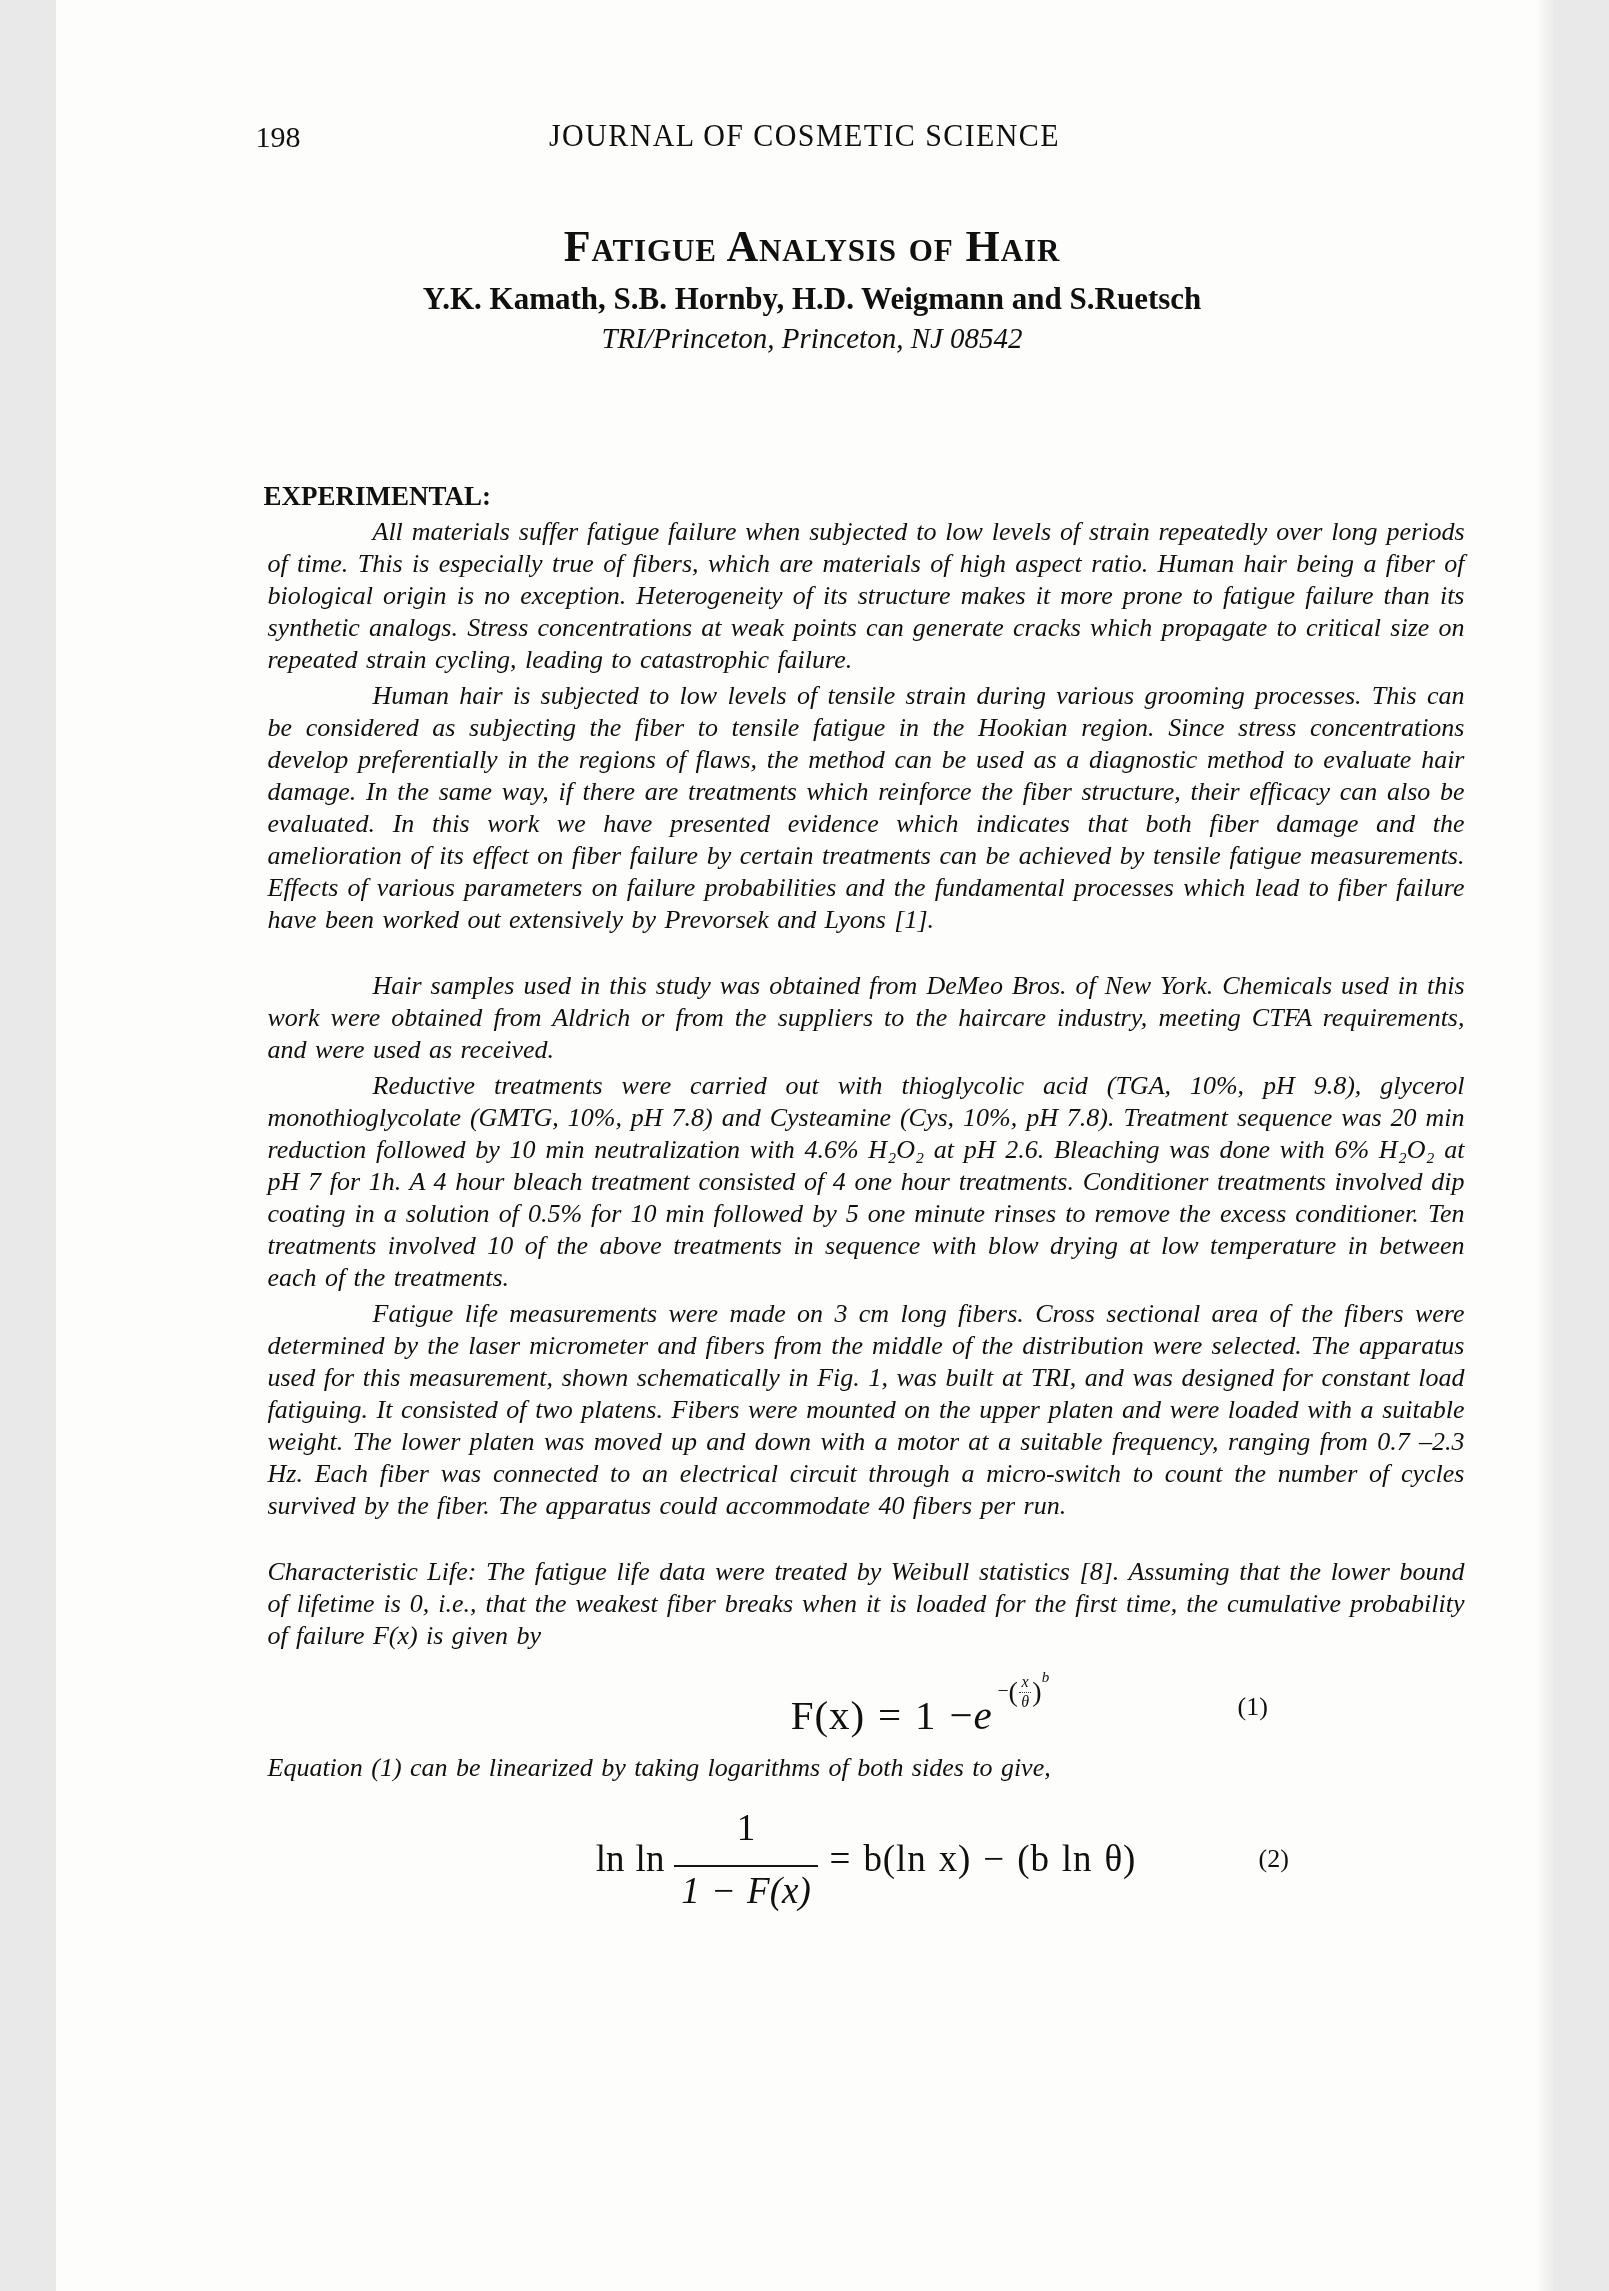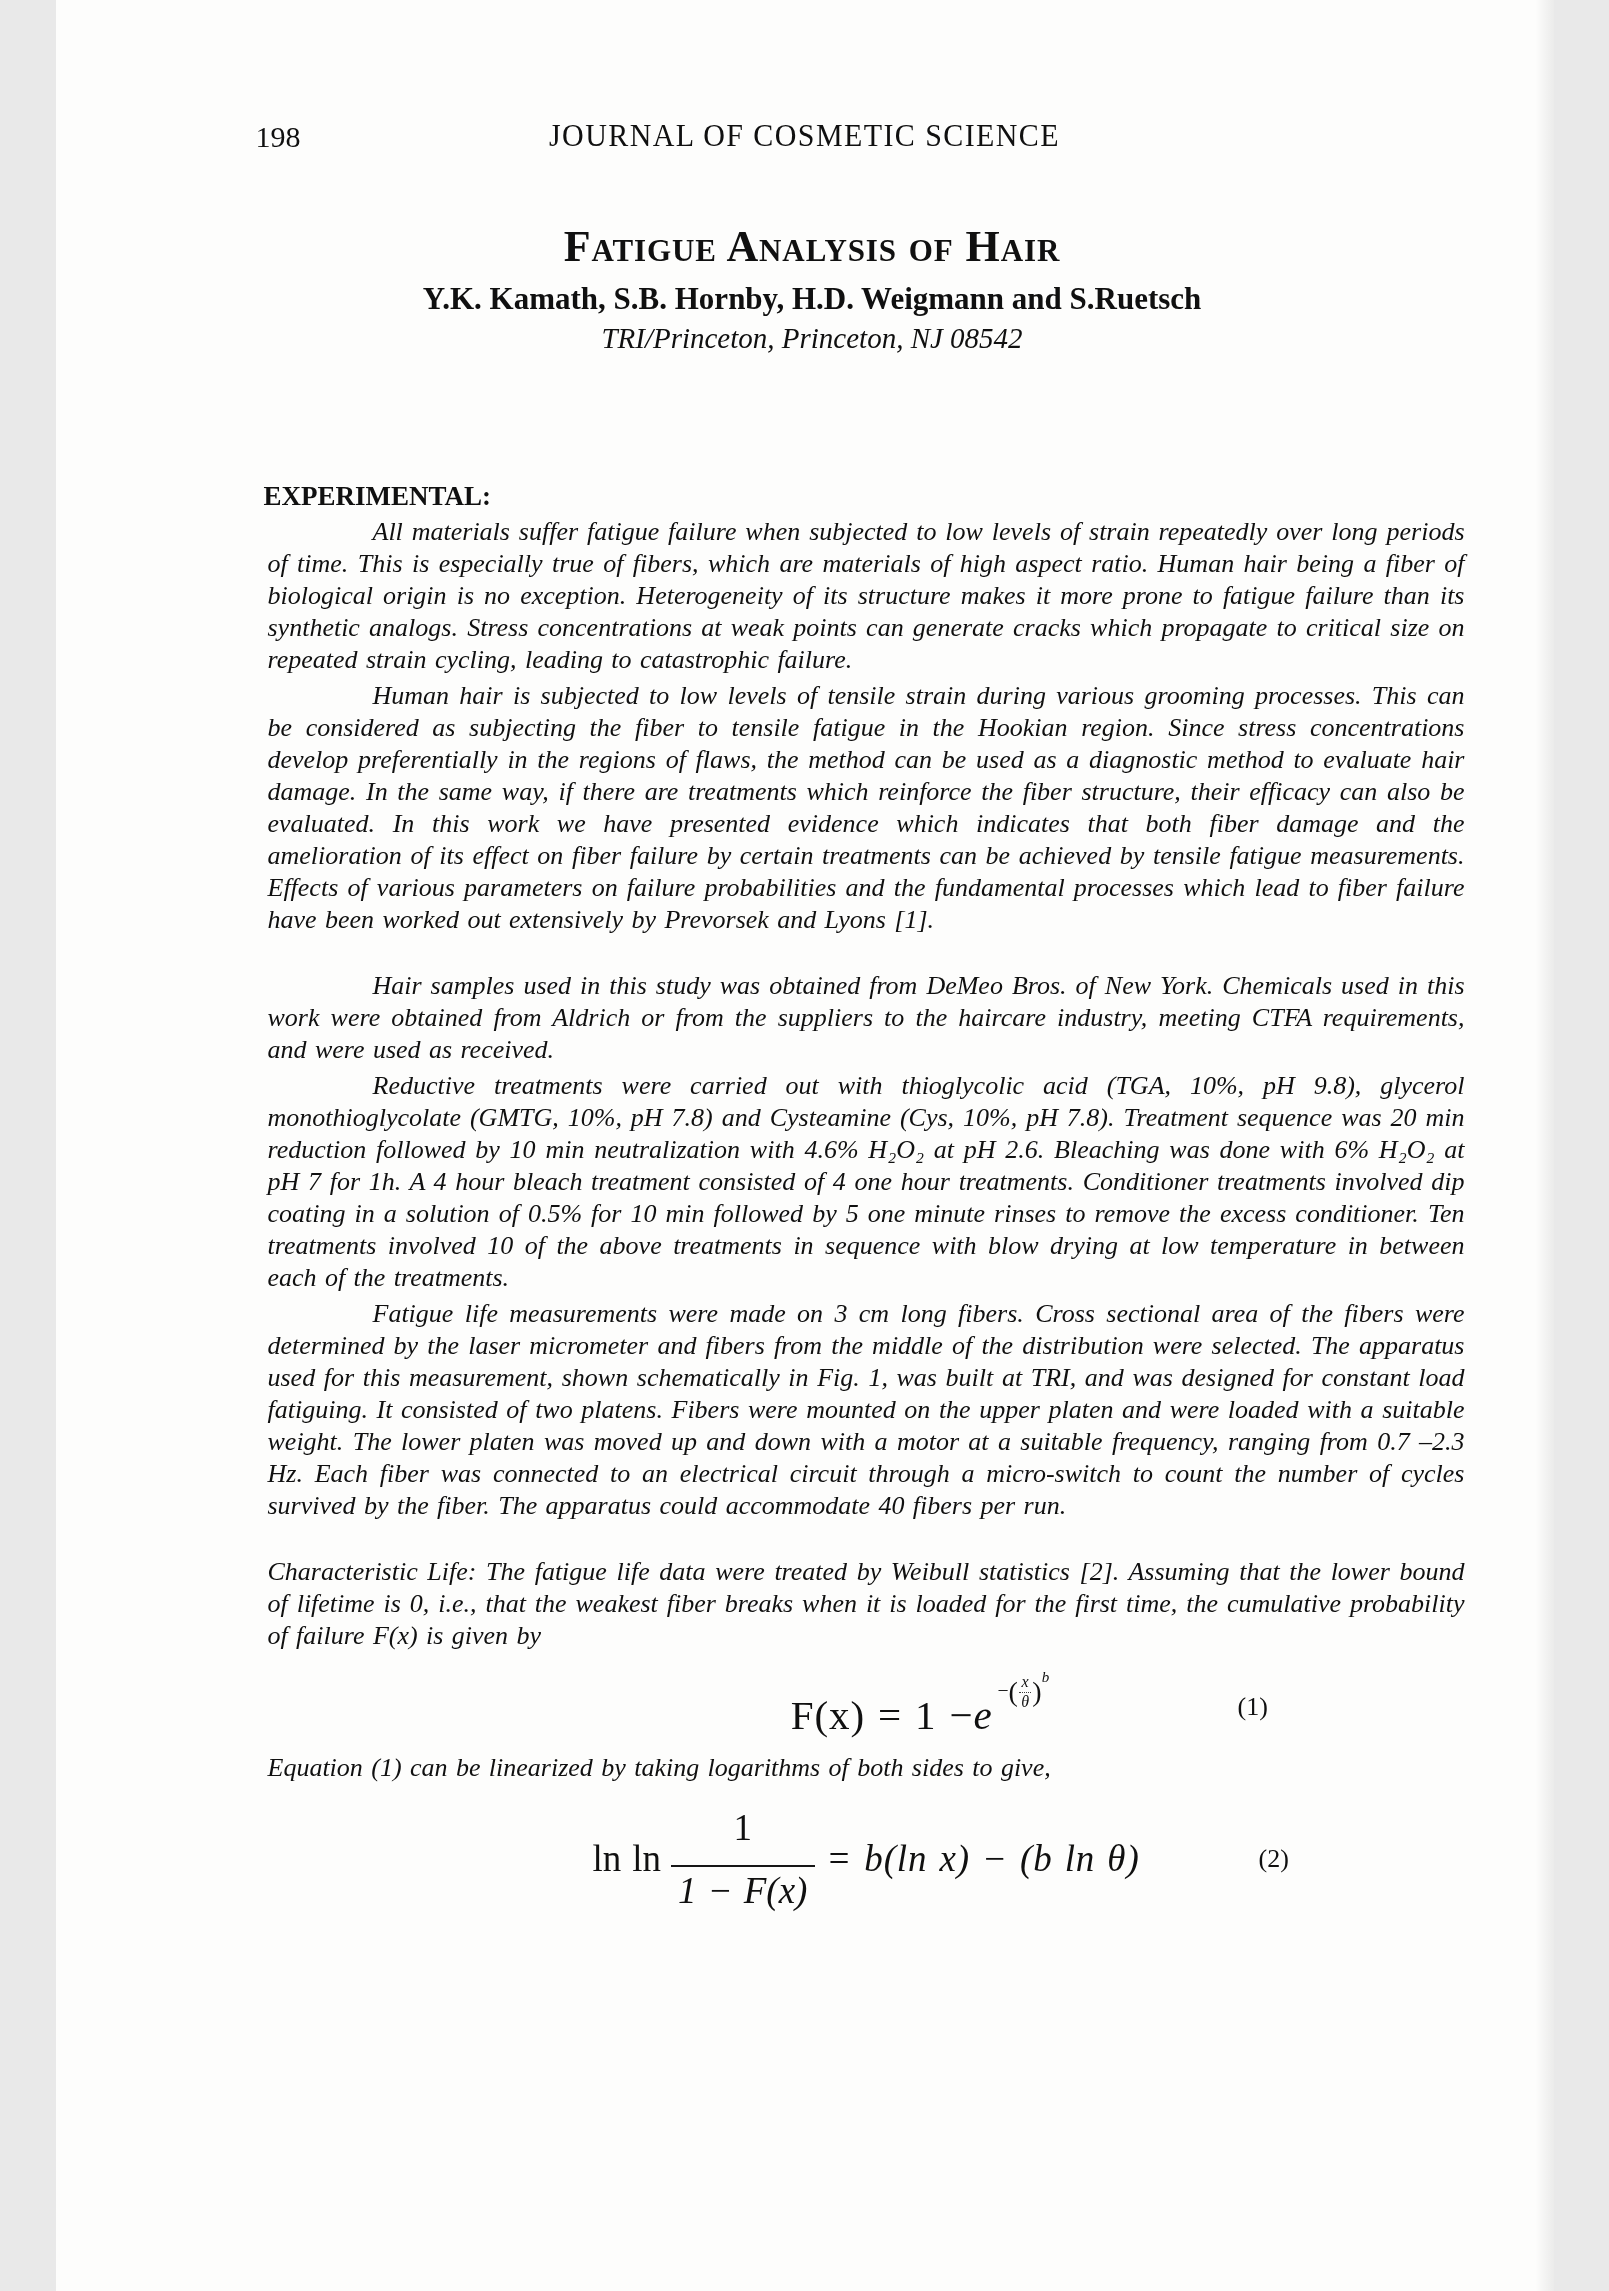--- a/index.html
+++ b/index.html
@@ -55,21 +55,21 @@
   .eq1-exp .paren { font-size:28px; vertical-align:middle; }
   .minifrac { display:inline-flex; flex-direction:column; align-items:center; vertical-align:middle; font-size:16px; line-height:1.05; margin:0 0.9px; }
   .minifrac .mf-num { border-bottom:1.9px dotted #3a3a3a; padding:0 2.8px 0.9px; }
   .minifrac .mf-den { padding-top:0.9px; }
   .eq1-power { font-size:15px; font-style:italic; position:relative; top:-15px; }
 
   .eq2-expr { display:inline-flex; align-items:center; font-size:37px; }
   .frac { display:inline-flex; flex-direction:column; align-items:center; margin:0 9.4px; line-height:1.12; }
   .frac .num { padding:0 7.5px 0.9px; }
   .frac .den { border-top:2.8px solid #161616; padding:2.8px 7.5px 0; font-style:italic;margin-top:16px; }
-  .eq2-rhs { font-style:italic; margin-left:2px; letter-spacing:0.9px;text-align:center; }
+  .eq2-rhs { margin-left:2px; letter-spacing:0.9px;text-align:center; }
 </style>
 </head>
 <body>
 
 <div class="page">
 
   <div class="rh">
     <span class="rh-num">198</span>
     <span class="rh-title">JOURNAL OF COSMETIC SCIENCE</span>
   </div>
@@ -88,21 +88,21 @@
       <p>Human hair is subjected to low levels of tensile strain during various grooming processes.  This can be considered as subjecting the fiber to tensile fatigue in the Hookian region.  Since stress concentrations develop preferentially in the regions of flaws, the method can be used as a diagnostic method to evaluate hair damage.  In the same way, if there are treatments which reinforce the fiber structure, their efficacy can also be evaluated.  In this work we have presented evidence which indicates that both fiber damage and the amelioration of its effect on fiber failure by certain treatments can be achieved by tensile fatigue measurements.  Effects of various parameters on failure probabilities and the fundamental processes which lead to fiber failure have been worked out extensively by Prevorsek and Lyons [1].</p>
     </div>
 
     <div class="sec">
       <p>Hair samples used in this study was obtained from DeMeo Bros. of New York.  Chemicals used in this work were obtained from Aldrich or from the suppliers to the haircare industry, meeting CTFA requirements, and were used as received.</p>
       <p>Reductive treatments were carried out with thioglycolic acid (TGA, 10%, pH 9.8), glycerol monothioglycolate (GMTG, 10%, pH 7.8) and Cysteamine (Cys, 10%, pH 7.8).  Treatment sequence was 20 min reduction followed by 10 min neutralization with 4.6% H₂O₂ at pH 2.6.  Bleaching was done with 6% H₂O₂ at pH 7 for 1h.  A 4 hour bleach treatment consisted of 4 one hour treatments.  Conditioner treatments involved dip coating in a solution of 0.5% for 10 min followed by 5 one minute rinses to remove the excess conditioner.  Ten treatments involved 10 of the above treatments in sequence with blow drying at low temperature in between each of the treatments.</p>
       <p>Fatigue life measurements were made on 3 cm long fibers.  Cross sectional area of the fibers were determined by the laser micrometer and fibers from the middle of the distribution were selected.  The apparatus used for this measurement, shown schematically in Fig. 1, was built at TRI, and was designed for constant load fatiguing.  It consisted of two platens.  Fibers were mounted on the upper platen and were loaded with a suitable weight.  The lower platen was moved up and down with a motor at a suitable frequency, ranging from 0.7 –2.3 Hz.  Each fiber was connected to an electrical circuit through a micro-switch to count the number of cycles survived by the fiber.  The apparatus could accommodate 40 fibers per run.</p>
     </div>
 
     <div class="sec">
-      <p class="noindent">Characteristic Life:  The fatigue life data were treated by Weibull statistics [2].  Assuming that the lower bound of lifetime is 0, i.e., that the weakest fiber breaks when it is loaded for the first time, the cumulative probability of failure F(x) is given by</p>
+      <p class="noindent">Characteristic Life:  The fatigue life data were treated by Weibull statistics [8].  Assuming that the lower bound of lifetime is 0, i.e., that the weakest fiber breaks when it is loaded for the first time, the cumulative probability of failure F(x) is given by</p>
 
       <div class="equation eq1">
         <span class="eq1-expr"><span>F(x)</span><span class="gap"></span><span>=</span><span class="gap"></span><span>1 −</span><span class="ital">e</span><span class="eq1-exp"><span>−</span><span class="paren">(</span><span class="minifrac">
                 <span class="mf-num ital">x</span>
                 <span class="mf-den ital">θ</span>
               </span><span class="paren">)</span><span class="eq1-power">b</span></span></span>
         <span class="eq-no">(1)</span>
       </div>
 
       <p class="noindent">Equation (1) can be linearized by taking logarithms of both sides to give,</p>

